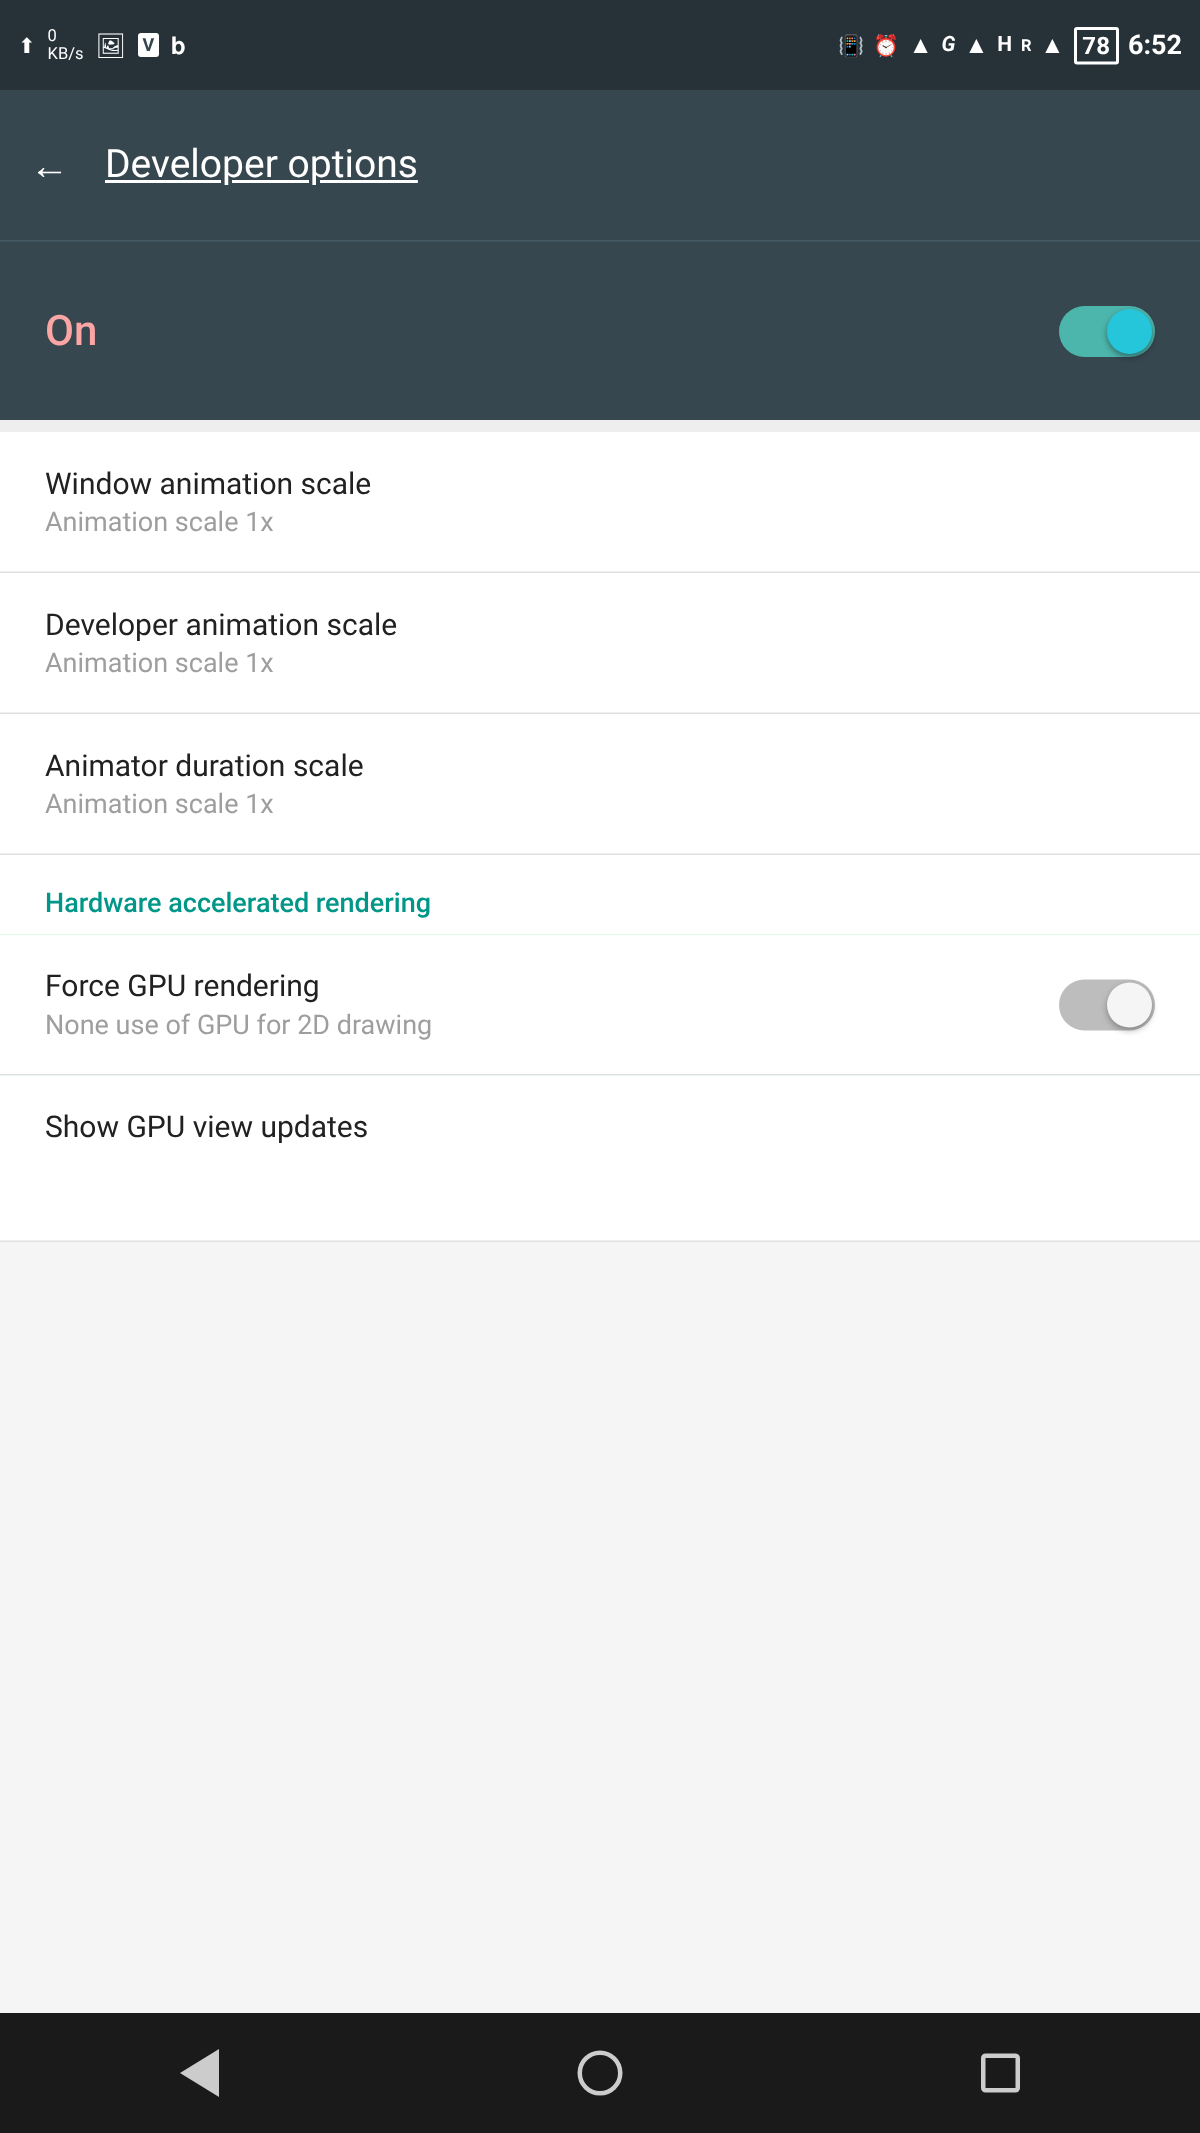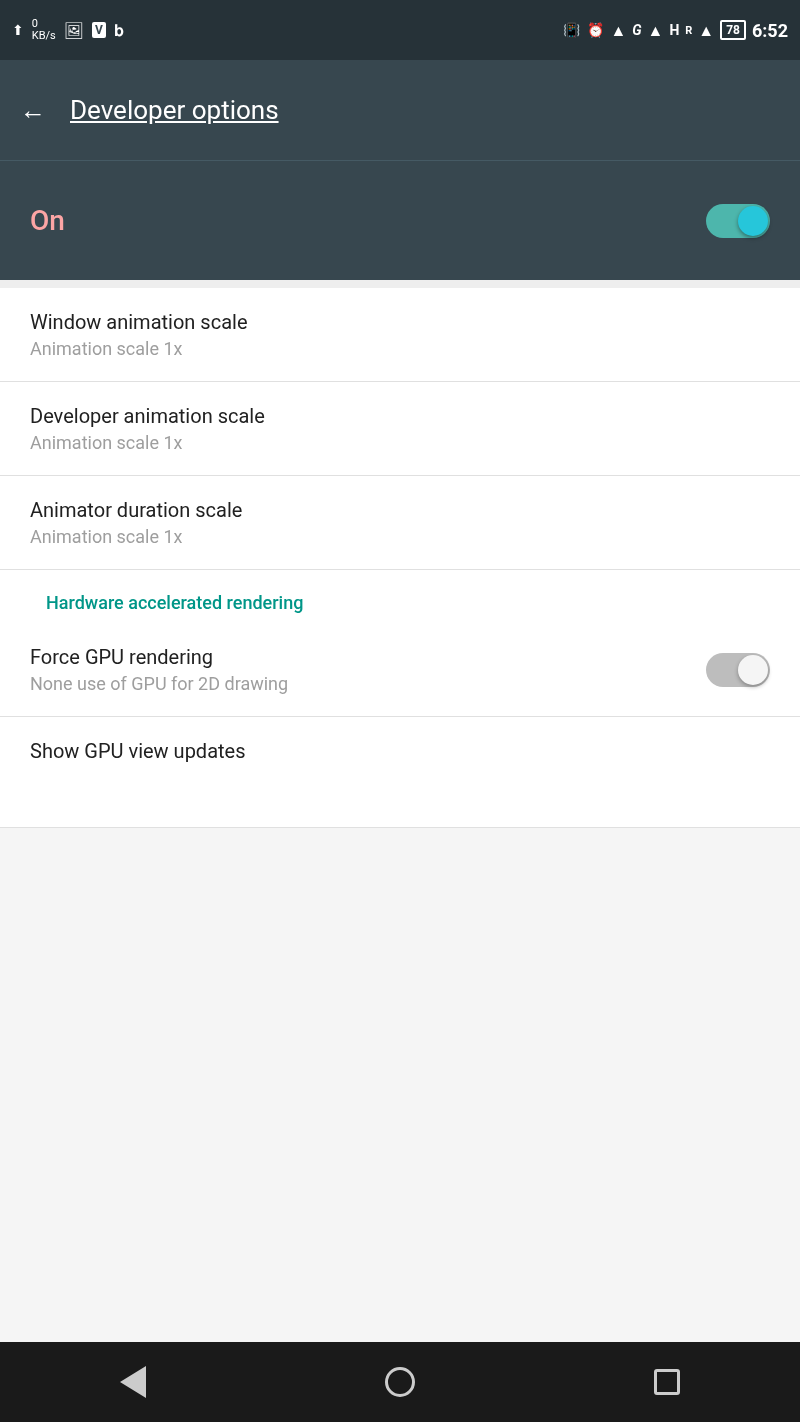--- a/index.html
+++ b/index.html
@@ -152,21 +152,21 @@
       margin-bottom: 4px;
     }
 
     .setting-subtitle {
       font-size: 18px;
       color: #9e9e9e;
     }
 
     
     .section-header {
-      padding: 22px 30px 10px 46px;
+      padding: 22px 30px 10px 30px;
       background: white;
     }
 
     .section-header-text {
       font-size: 18px;
       color: #009688;
       font-weight: 500;
     }
 
     
@@ -224,21 +224,21 @@
   </div>
   <div class="status-bar-right">
     <span style="font-size:14px;">📳</span>
     <span style="font-size:14px;">⏰</span>
     <span style="font-size:16px;">▲</span>
     <span style="font-size:14px; font-weight:bold; font-style:italic;">G</span>
     <span style="font-size:16px;">▲</span>
     <span style="font-size:14px; font-weight:bold;">H</span>
     <span style="font-size:11px; font-weight:bold;">R</span>
     <span style="font-size:16px;">▲</span>
-    <span style="font-size:12px; border:2px solid white; padding:1px 4px; border-radius:2px;">78</span>
+    <span style="font-size:16px; border:2px solid white; padding:1px 4px; border-radius:2px;">78</span>
     <span style="font-size:18px;font-weight:bold;">6:52</span>
   </div>
 </div>
 
 <div class="header">
   <span class="back-arrow">←</span>
   <span class="header-title">Developer options</span>
 </div>
 
 <div class="on-section">

